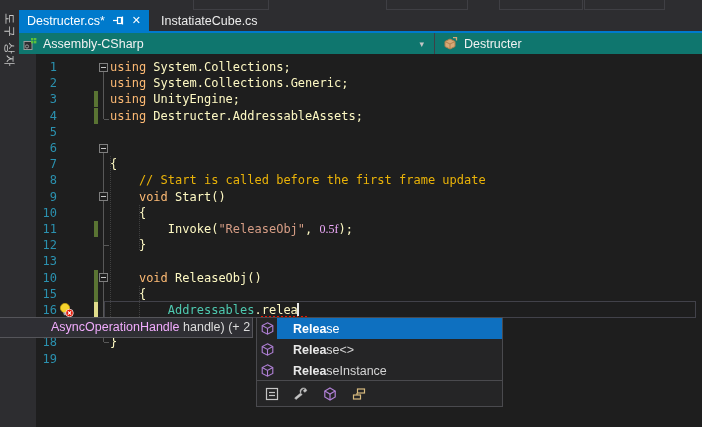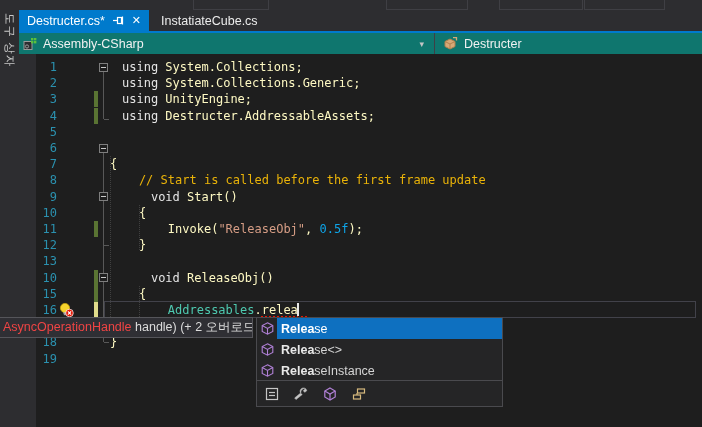--- a/index.html
+++ b/index.html
@@ -41,48 +41,48 @@
   .fold-tick{position:absolute;height:0;border-top:1px solid #585858;left:85px;width:5px;}
   .row{position:absolute;left:0;width:100%;height:17px;line-height:16.2px;}
   .ln{position:absolute;left:0;top:0;width:38px;text-align:right;color:#2B91AF;}
   .chbar{position:absolute;left:75px;top:0;width:4px;height:16px;}
   .chbar.g{background:#5A7433;}
   .chbar.y{background:#E0DC8B;}
   .foldbox{position:absolute;left:80px;top:3.5px;width:9px;height:9px;box-sizing:border-box;
     border:1px solid #7E7E7E;background:#1E1E1E;}
   .foldbox:after{content:"";position:absolute;left:1px;right:1px;top:3px;height:1px;background:#C8C8C8;}
   .codetext{position:absolute;left:91px;top:0;white-space:pre;color:#DCDCDC;}
-  .tk-keyword{color:#e5e5e5;margin-left:12px;}
+  .tk-keyword{color:#fdba74;}
   .tk-type{color:#4EC9B0;}
   .tk-plain{color:#fef9c3;}
   .tk-comment{color:#eab308;}
   .tk-string{color:#D69D85;}
-  .tk-number{color:#0ea5e9;}
+  .tk-number{color:#f0abfc;font-family:Liberation Serif, serif;}
   .cur-line-box{position:absolute;left:85px;top:246.5px;width:592px;height:17px;
     border:1px solid #42424A;box-sizing:border-box;}
   .caret{position:absolute;left:278px;top:249px;width:1.5px;height:13px;background:#E8E8E8;}
   .squiggle{position:absolute;height:2px;top:262px;
     background:repeating-linear-gradient(90deg,#E51400 0 2px,transparent 2px 4px);}
   .bulb-wrap{position:absolute;left:39px;top:248px;width:17px;height:16px;}
   
   .sig-tip{
     position:absolute;left:-5px;top:317px;width:258px;height:21px;box-sizing:border-box;
     background:#2F2F34;border:1px solid #55555A;z-index:5;
     font-size:12.5px;line-height:19px;color:#DCDCDC;padding:0 7px;white-space:nowrap;overflow:hidden;
   }
-  .sig-type{color:#ef4444;}
+  .sig-type{color:#f0abfc;margin-left:48px;}
   
   .popup{
     position:absolute;left:256px;top:317px;width:247px;height:90px;box-sizing:border-box;
     background:#252526;border:1px solid #4A4A4E;z-index:5;font-size:12.5px;color:#D4D4D4;
   }
   .pop-row{position:relative;height:21px;display:flex;align-items:center;}
   .pop-row .sel-bg{position:absolute;left:20px;right:0;top:0;bottom:0;background:#0E70C0;}
   .pop-icon{position:relative;z-index:1;margin-left:4px;width:13px;height:13px;flex:0 0 13px;}
-  .pop-label{position:relative;z-index:1;margin-left:7px;white-space:pre;}
+  .pop-label{position:relative;z-index:1;margin-left:19px;white-space:pre;}
   .pop-row.selected .pop-label{color:#FFFFFF;}
   .match{font-weight:bold;color:#FFFFFF;}
   .pop-row:not(.selected) .match{color:#E8E8E8;}
   .filter-bar{
     position:absolute;left:0;right:0;bottom:0;height:25px;border-top:1px solid #4A4A4E;
     display:flex;align-items:center;gap:15px;padding-left:8px;
   }
   .filter-btn{width:14px;height:14px;display:block;}
 </style>
 </head>

